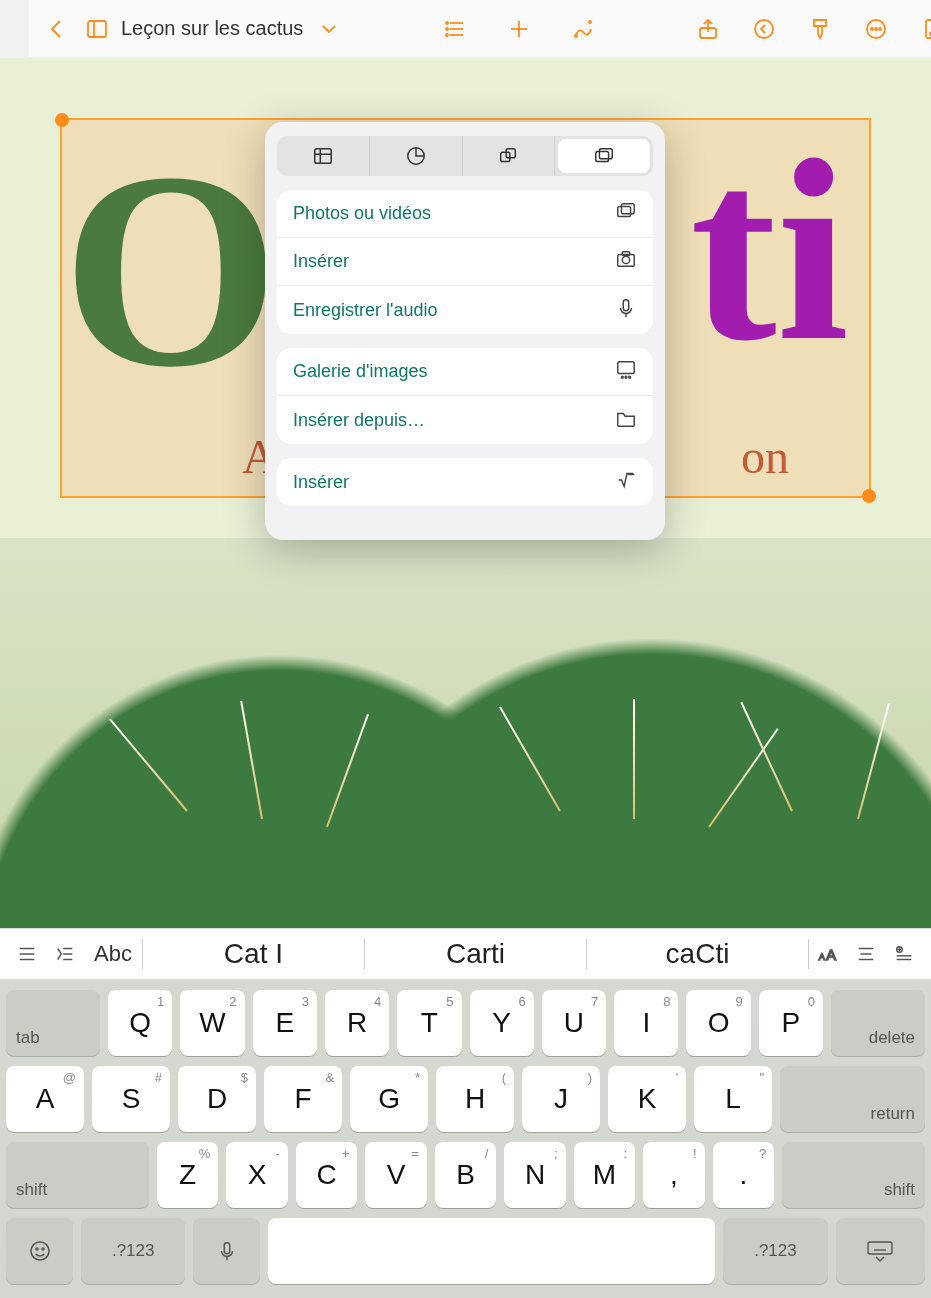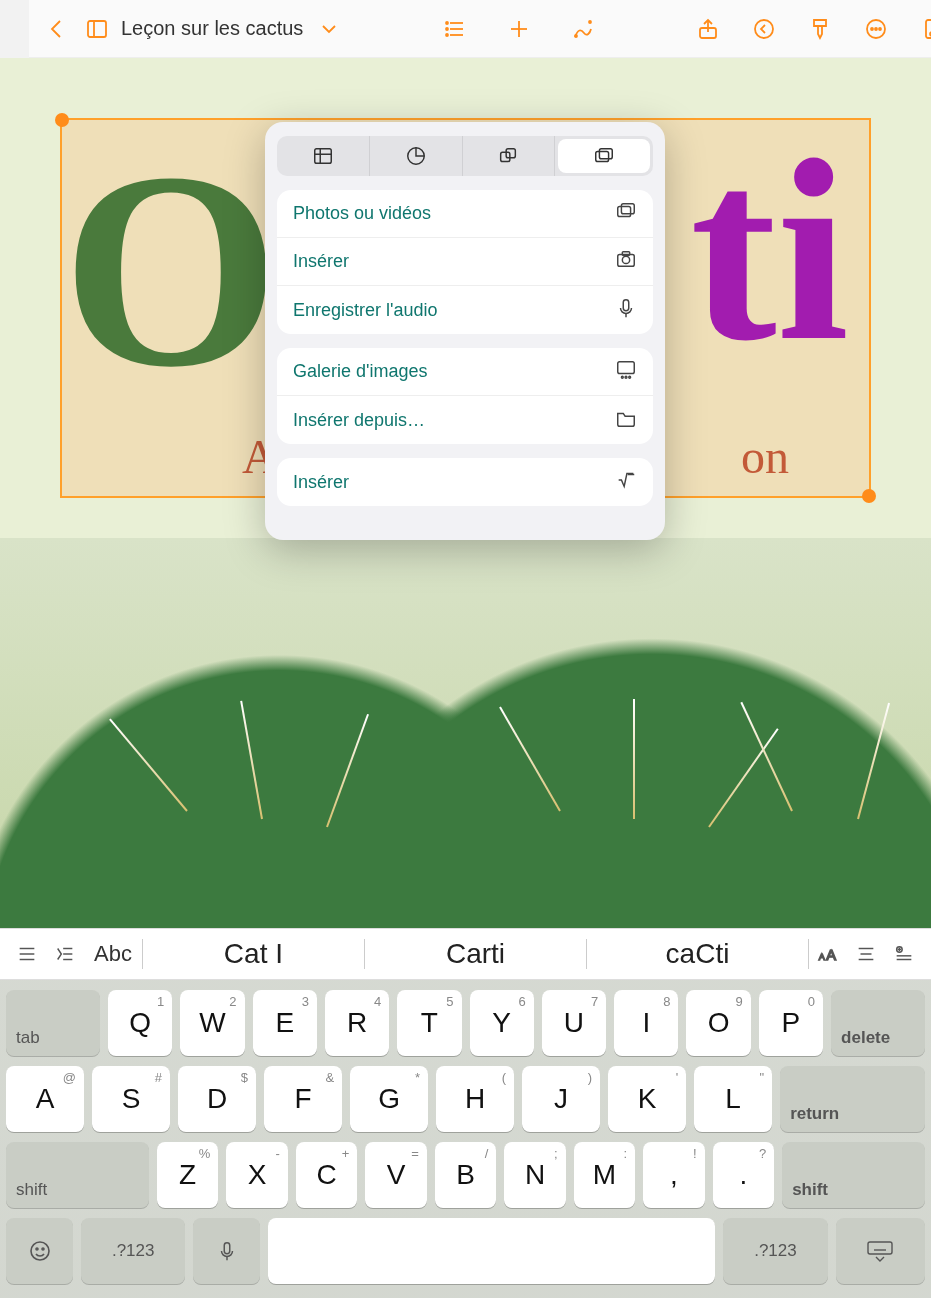--- a/index.html
+++ b/index.html
@@ -50,21 +50,21 @@
   .sug { flex:1; text-align:center; font-size:28px; color:#222;}
   .sep { width:1px; height:30px; background:#ccc;}
   .abc { font-size:22px; margin:0 10px; color:#333;}
 
   
   .kbd { position:absolute; top:980px; left:0; right:0; bottom:0; background:linear-gradient(rgba(210,214,206,0.9),rgba(208,212,204,0.9)); padding:10px 6px 6px;}
   .krow { display:flex; gap:8px; margin-bottom:10px; align-items:stretch;}
   .key { background:#fff; border-radius:8px; box-shadow:0 1px 0 rgba(0,0,0,0.25); display:flex; align-items:center; justify-content:center; font-size:28px; color:#111; height:66px; position:relative; flex:1;}
   .key .alt{ position:absolute; top:4px; right:8px; font-size:13px; color:#888;}
   .fnkey { background:#c9cdc5; color:#555; font-size:17px; border-radius:8px; box-shadow:0 1px 0 rgba(0,0,0,0.2); display:flex; align-items:flex-end; justify-content:flex-start; padding:0 10px 8px; height:66px;}
-  .fnkey.right{font-weight:bold;}
+  .fnkey.right{justify-content:flex-end;}
   .fnkey.center{align-items:center; justify-content:center; padding:0;}
   .space { flex:6; background:#fff; border-radius:8px; box-shadow:0 1px 0 rgba(0,0,0,0.25); height:66px;}
 </style>
 </head>
 <body>
 
 <div class="toolbar">
   <div class="tb-icon">
       <svg viewBox="0 0 24 24">
         <polyline points="15 4 7 12 15 20"></polyline>

